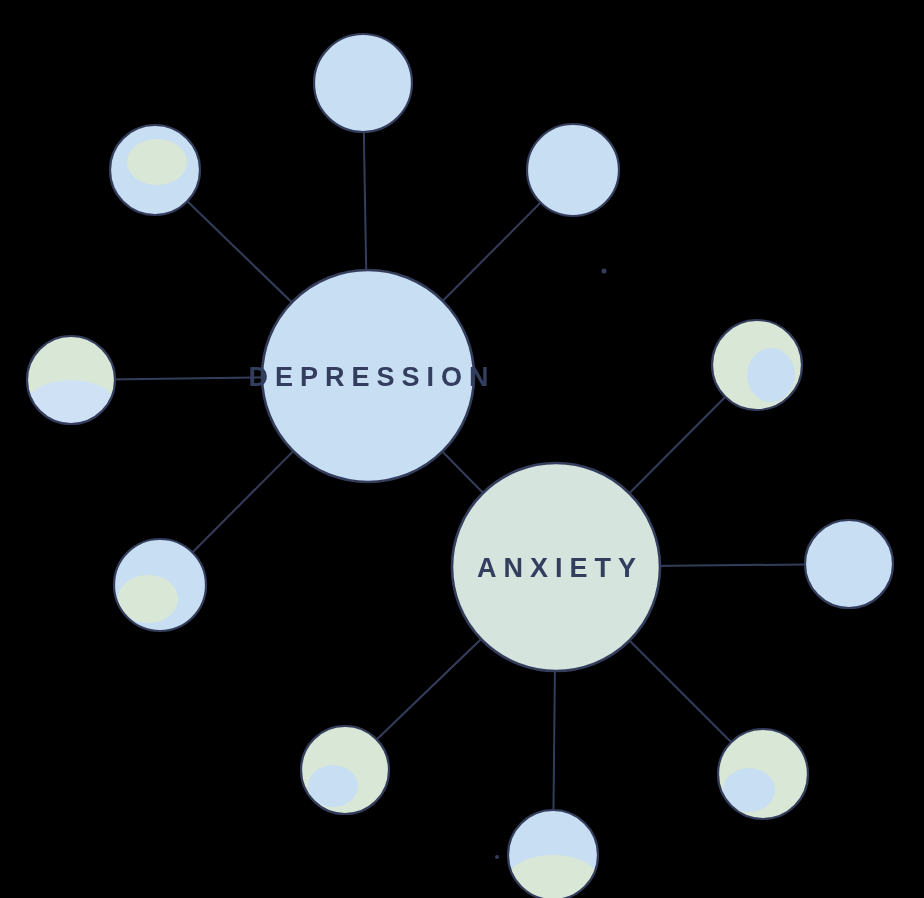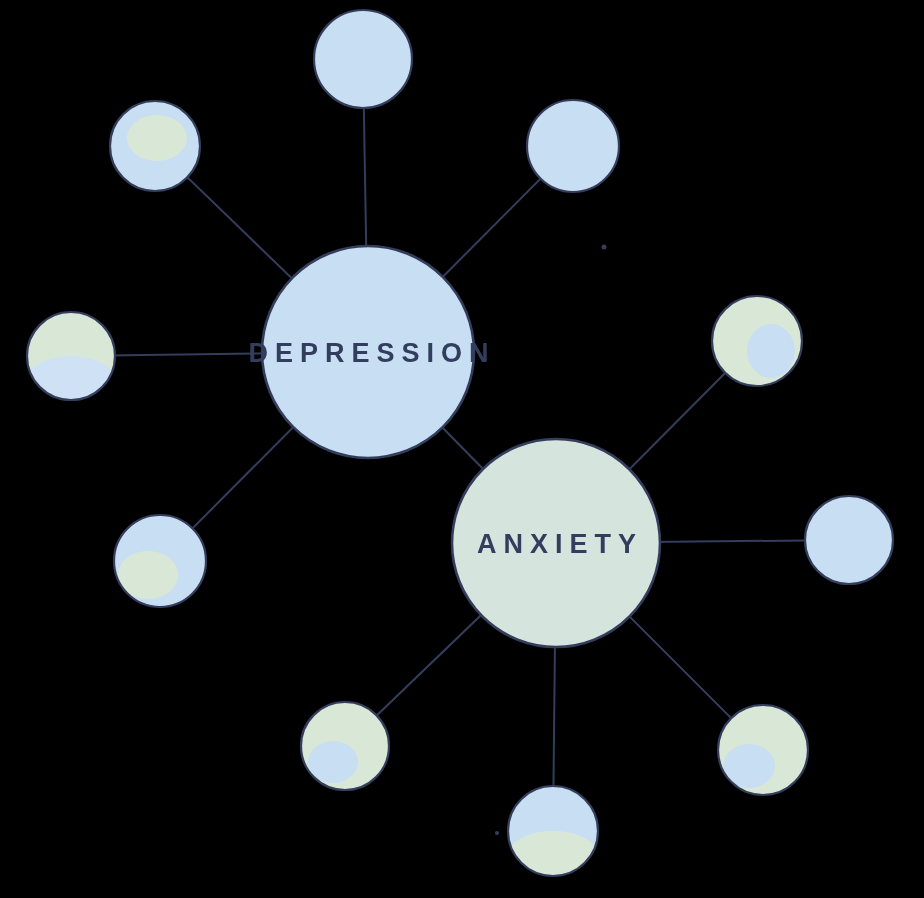--- a/index.html
+++ b/index.html
@@ -7,21 +7,21 @@
     --stroke:#343e5c;
     --text:#333d5e;
   }
   html,body{margin:0;padding:0;}
   body{
     width:924px;height:898px;
     background:var(--bg);
     overflow:hidden;
     font-family:"Liberation Sans", sans-serif;
   }
-  .stage{position:relative;width:924px;height:814px;}
+  .stage{position:relative;width:924px;height:814px;margin-top:24px;}
   svg{display:block;}
   .edge{stroke:var(--stroke);stroke-width:2px;}
   .main-circle{stroke:var(--stroke);stroke-width:2.6px;}
   .sat-outline{fill:none;stroke:var(--stroke);stroke-width:2.2px;}
   .main-label{
     font-family:"Liberation Sans", sans-serif;
     font-weight:bold;
     font-size:27px;
     letter-spacing:7px;
     fill:var(--text);

